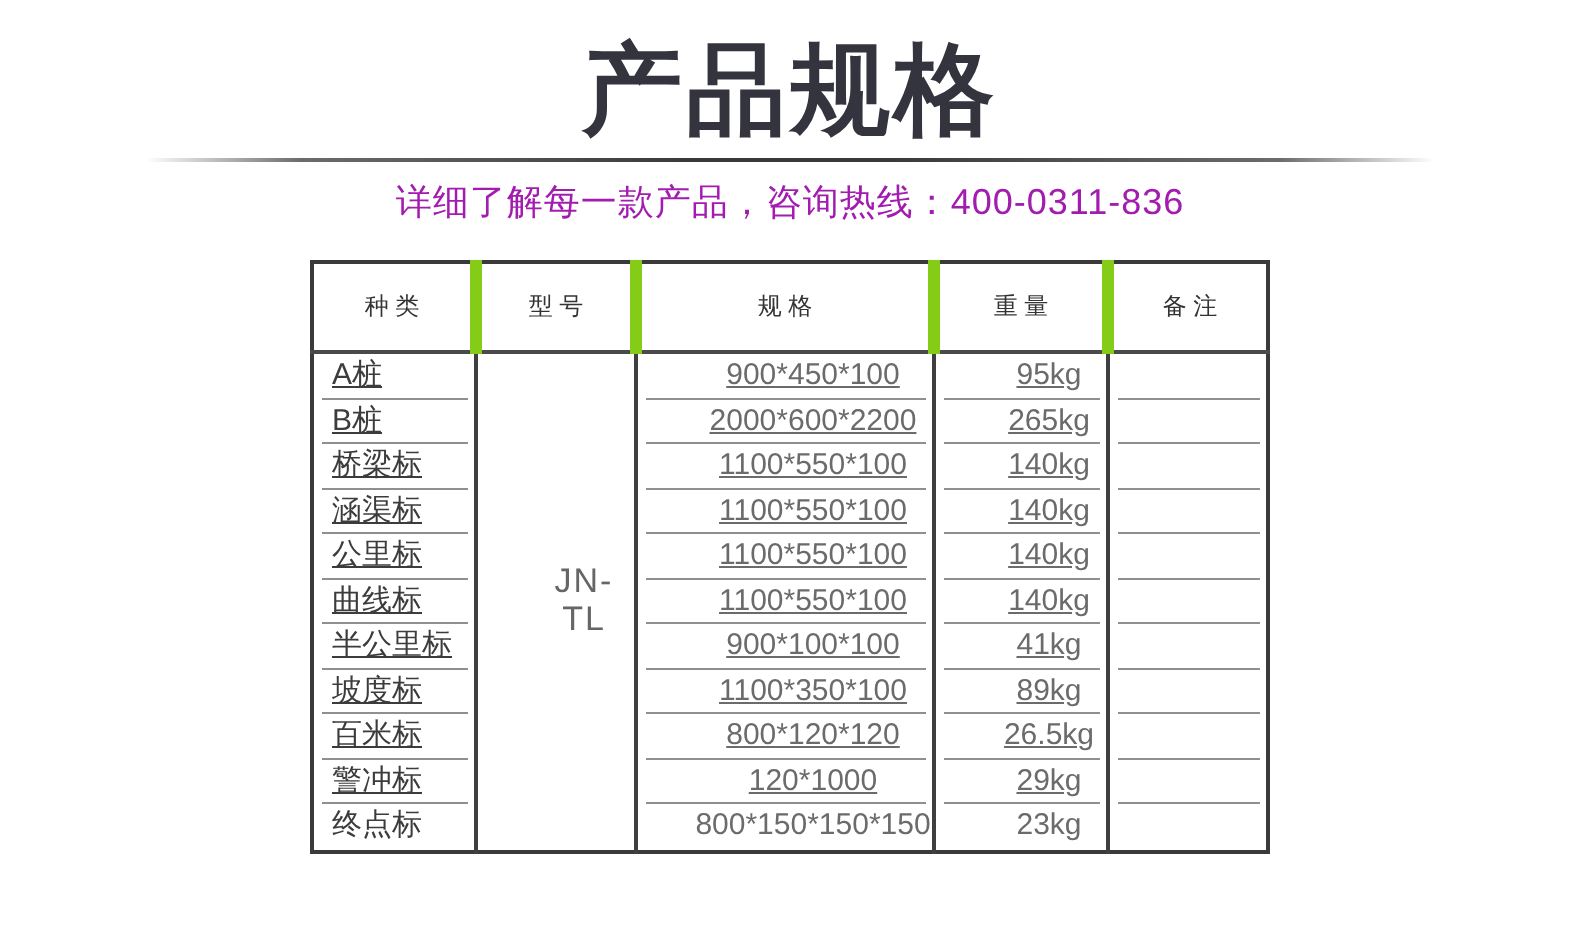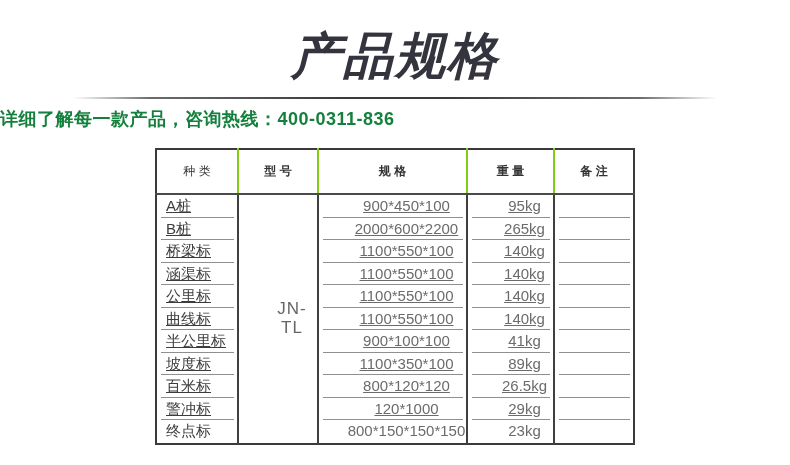--- a/index.html
+++ b/index.html
@@ -5,47 +5,46 @@
   html, body {
     margin: 0; padding: 0;
     width: 790px; height: 465px;
     background: #ffffff;
     font-family: "Liberation Sans", "DejaVu Sans", sans-serif;
     overflow: hidden;
   }
   .page { width: 790px; height: 465px; }
 
   .page-title {
-    margin: 11px;
+    margin: 0;
     padding-top: 16px;
     text-align: center;
     font-size: 50px;
     line-height: 1.18;
     font-weight: 800;
     letter-spacing: 2px;
     color: #34343e;
-    font-style: italic;
   }
   .title-divider {
     width: 644px; height: 2px;
     margin: 4px auto 0 auto;
     background: linear-gradient(to right,
       rgba(58,58,58,0) 0%,
       rgba(58,58,58,0.75) 12%,
       #3a3a3a 42%,
       #3a3a3a 58%,
       rgba(58,58,58,0.75) 88%,
       rgba(58,58,58,0) 100%);
   }
   .subtitle {
     margin-top: 8px;
+    text-align: center;
     font-size: 18px;
-    color: #15803d;
+    color: #a21caf;
     letter-spacing: 0.5px;
-    font-weight: bold;
   }
 
   table.spec-table {
     width: 478px; height: 297px;
     margin: 17px auto 0 auto;
     border-collapse: collapse;
     table-layout: fixed;
     border: 2px solid #3a3a3a;
   }
   .spec-table thead tr { height: 45px; }
@@ -56,21 +55,21 @@
     border-bottom: 2px solid #4a4a4a;
     padding: 0;
   }
   .spec-table td {
     font-size: 15px;
     color: #6b6b6b;
     text-align: center;
     padding: 0;
     line-height: 1.1;
   }
-  .spec-table th + th { border-left: 2px solid #84cc16; font-weight: bold; }
+  .spec-table th + th { border-left: 6px solid #84cc16; }
   .spec-table td { border-left: 2px solid #3f3f3f; padding-left: 28px; }
   .spec-table td.type-cell { border-left: none; }
   .type-cell {
     text-align: left !important;
     padding-left: 9px !important;
     color: #3c3c3c !important;
   }
   .model-cell {
     font-size: 17px !important;
     color: #666666 !important;

